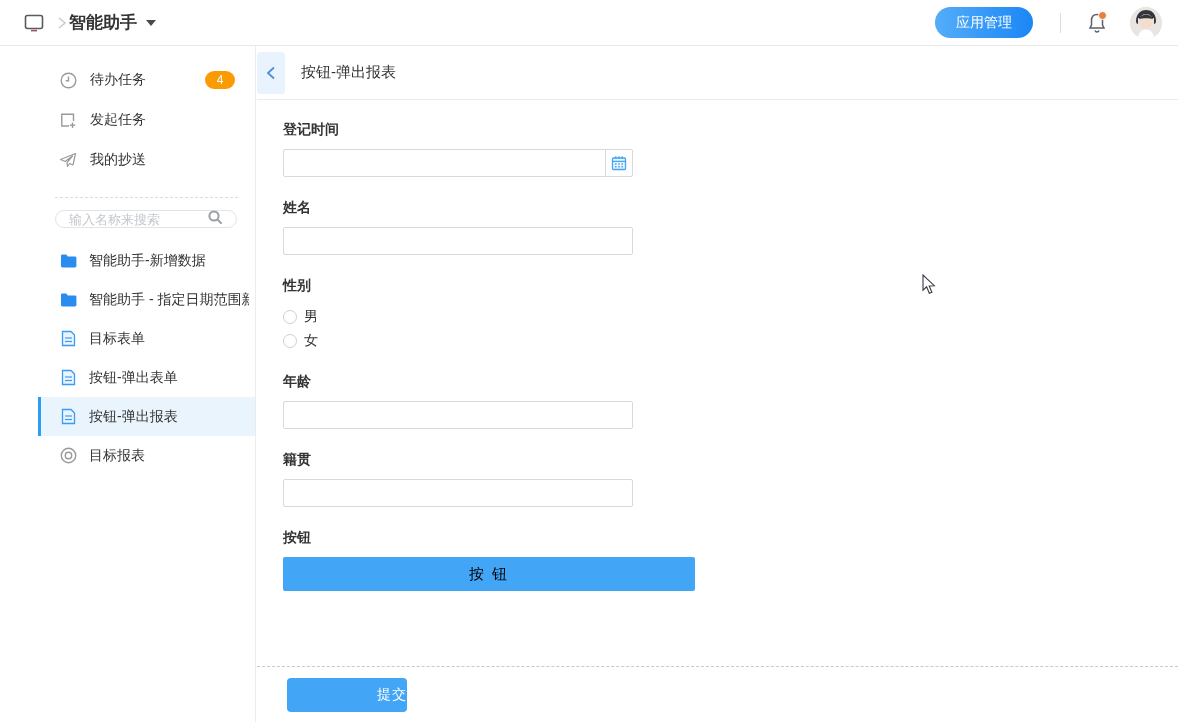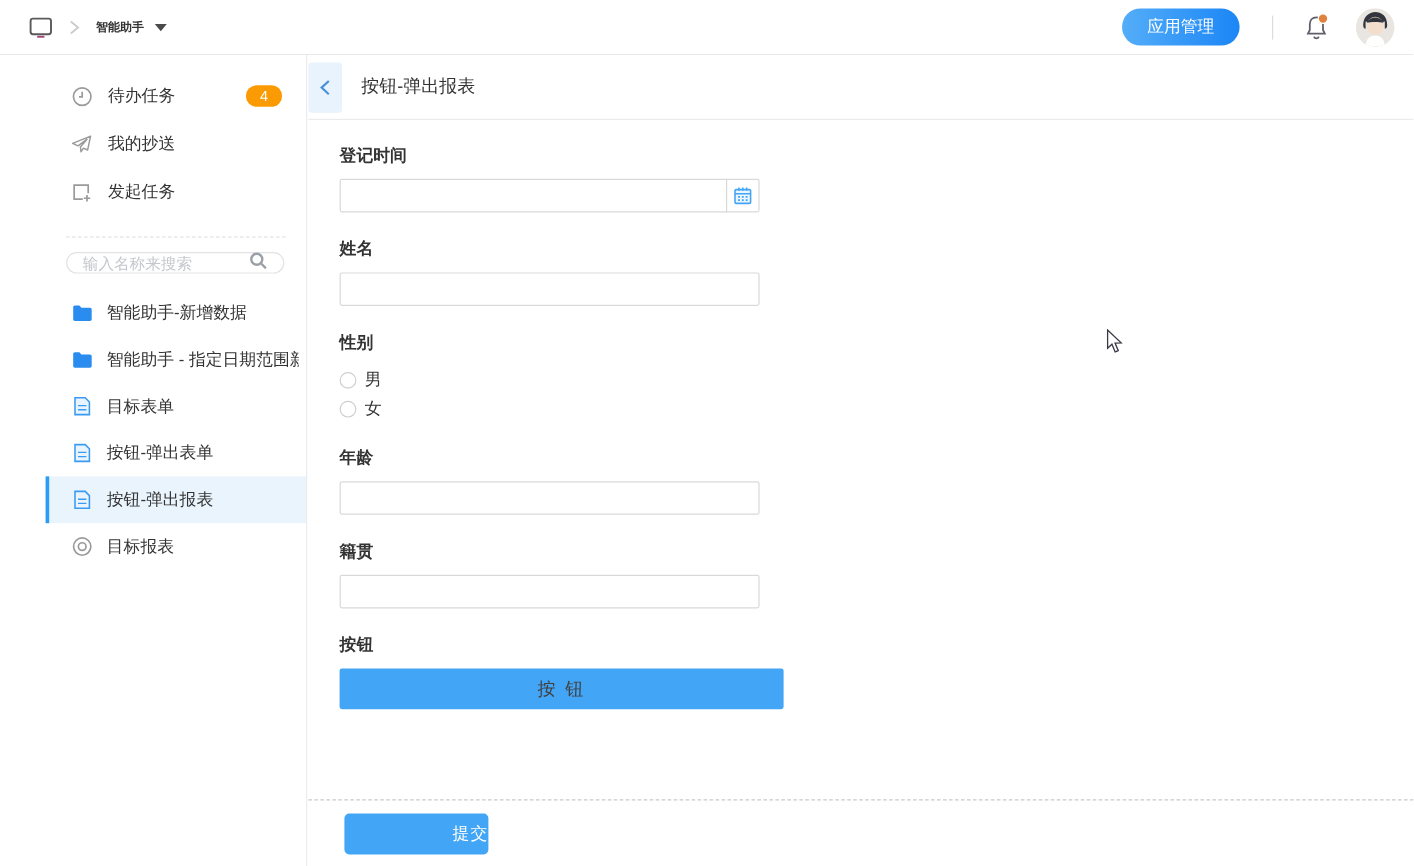--- a/index.html
+++ b/index.html
@@ -10,21 +10,21 @@
   }
 
   
   .topbar {
     position:absolute; top:0; left:0; right:0; height:46px;
     background:#fff; border-bottom:1px solid #e8e8e8;
     display:flex; align-items:center;
   }
   .monitor-wrap { margin-left:24px; display:flex; align-items:center; }
   .crumb-chev { margin-left:13px; display:flex; align-items:center; }
-  .app-name { margin-left:13px; font-size:10px; font-weight:700; color:#333; cursor:pointer; }
+  .app-name { margin-left:2px; font-size:17px; font-weight:700; color:#333; cursor:pointer; }
   .caret-down {
     margin-left:9px; width:0; height:0;
     border-left:5px solid transparent; border-right:5px solid transparent;
     border-top:6px solid #4a4a4a;
   }
   .topbar-spacer { flex:1; }
   .app-manage-btn {
     height:31px; padding:0 21px; border:none; border-radius:16px;
     background:linear-gradient(90deg,#54adf8,#1b86f6);
     color:#fff; font-size:14px; cursor:pointer; margin-right:27px;
@@ -103,22 +103,22 @@
     width:28px; height:28px; flex:none; margin-left:-1px;
     border:1px solid #d9d9d9; background:#fff; border-radius:0 2px 2px 0;
     display:flex; align-items:center; justify-content:center; cursor:pointer;
   }
   .radio-row { display:flex; align-items:center; height:24px; font-size:14px; color:#333; cursor:pointer; }
   .radio-circle {
     width:14px; height:14px; border:1px solid #cfcfcf; border-radius:50%;
     background:#fff; margin-right:7px; flex:none;
   }
   .big-btn {
-    width:370px; height:34px; border:none; border-radius:2px;
-    background:#42a5f5; color:#404040; font-size:15px; cursor:pointer;
+    width:412px; height:34px; border:none; border-radius:2px;
+    background:#42a5f5; color:#000000; font-size:15px; cursor:pointer;
     letter-spacing:2px; font-family:inherit;
   }
   .footer {
     position:absolute; left:0; right:0; bottom:0; height:56px;
     border-top:1px dashed #c9c9c9; background:#fff;
   }
   .submit-btn {
     margin:11px 0 0 30px; width:120px; height:34px; border:none; border-radius:4px;
     background:#42a5f5; color:#fff; font-size:14px; cursor:pointer;
     letter-spacing:1px; font-family:inherit;text-align:right;
@@ -172,36 +172,36 @@
         <circle cx="8.5" cy="8.5" r="7.3" fill="none" stroke="#9a9a9a" stroke-width="1.4"></circle>
         <polyline points="8.5,4.5 8.5,8.8 5.8,8.8" fill="none" stroke="#9a9a9a" stroke-width="1.4"></polyline>
       </svg>
     </span>
     <span>待办任务</span>
     <span class="badge">4</span>
   </div>
 
   <div class="nav-item">
     <span class="nav-icon">
-      <svg width="18" height="16" viewBox="0 0 18 16">
-        <path d="M16.5 1.5 L1.5 7.5 L6 9.5 L13.5 4 L8 10.5 L8.5 14.5 L10.5 11.5 L14 13 Z" fill="none" stroke="#9a9a9a" stroke-width="1.2" stroke-linejoin="round"></path>
-      </svg>
-    </span>
-    <span>我的抄送</span>
-  </div>
-
-  <div class="nav-item">
-    <span class="nav-icon">
       <svg width="17" height="17" viewBox="0 0 17 17">
         <path d="M13.5 9 L13.5 2.3 L1.8 2.3 L1.8 14 L9 14" fill="none" stroke="#9a9a9a" stroke-width="1.4"></path>
         <line x1="12.5" y1="10.5" x2="12.5" y2="16" stroke="#9a9a9a" stroke-width="1.4"></line>
         <line x1="9.8" y1="13.2" x2="15.2" y2="13.2" stroke="#9a9a9a" stroke-width="1.4"></line>
       </svg>
     </span>
     <span>发起任务</span>
+  </div>
+
+  <div class="nav-item">
+    <span class="nav-icon">
+      <svg width="18" height="16" viewBox="0 0 18 16">
+        <path d="M16.5 1.5 L1.5 7.5 L6 9.5 L13.5 4 L8 10.5 L8.5 14.5 L10.5 11.5 L14 13 Z" fill="none" stroke="#9a9a9a" stroke-width="1.2" stroke-linejoin="round"></path>
+      </svg>
+    </span>
+    <span>我的抄送</span>
   </div>
 
   <div class="side-divider"></div>
 
   <div class="search-box">
     <input type="text" placeholder="输入名称来搜索" style="">
     <span>
       <svg width="16" height="16" viewBox="0 0 16 16">
         <circle cx="7" cy="7" r="4.6" fill="none" stroke="#9aa0a6" stroke-width="2"></circle>
         <line x1="10.6" y1="10.6" x2="14" y2="14" stroke="#9aa0a6" stroke-width="2" stroke-linecap="round"></line>

